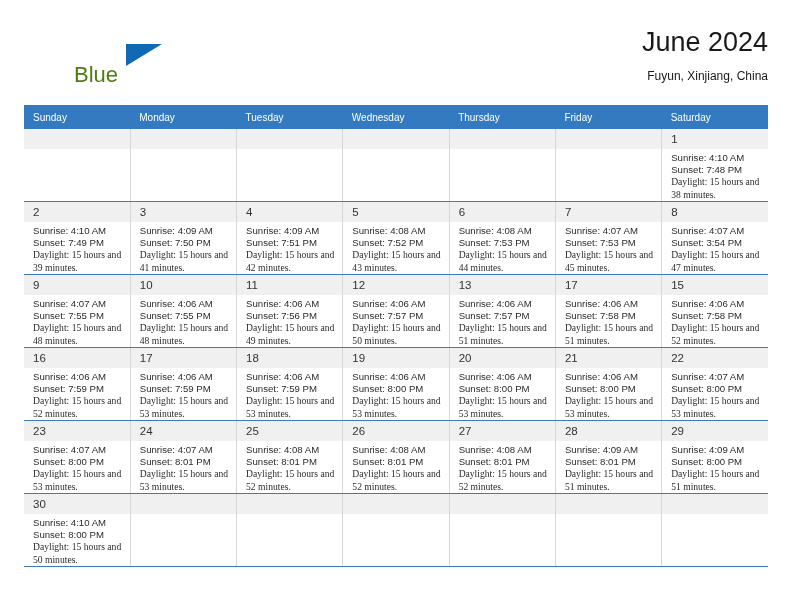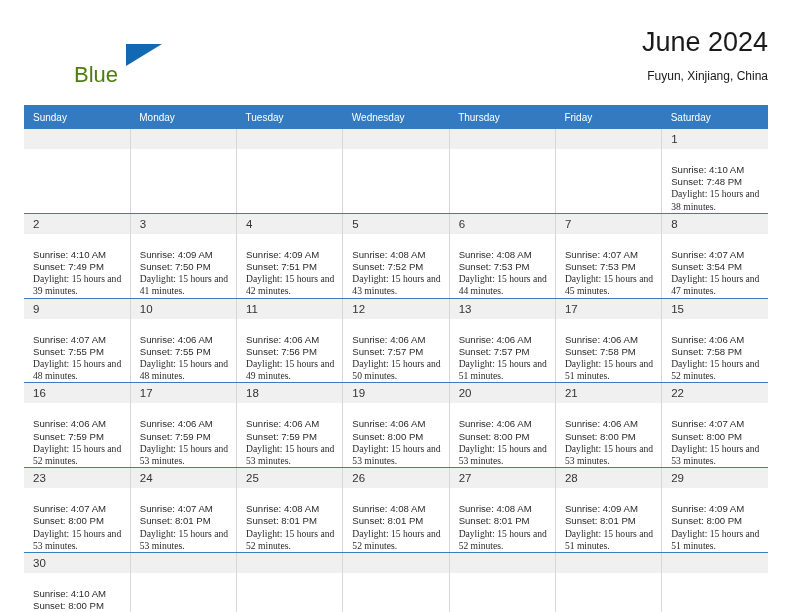--- a/index.html
+++ b/index.html
@@ -138,21 +138,20 @@
   }
   td.blank .daynum {
     background: #f0f0f0;
   }
   .info {
     padding: 3px 6px 0 9px;
     font-size: 9.6px;
     line-height: 12.2px;
     color: #2b2b2b;
     font-family: "Liberation Sans", sans-serif;
-    margin-top: 12px;
   }
   .info div {
     white-space: nowrap;
   }
   .info .wrap {
     white-space: normal;
     font-family: Liberation Serif, serif;
   }
 </style>
 </head>

